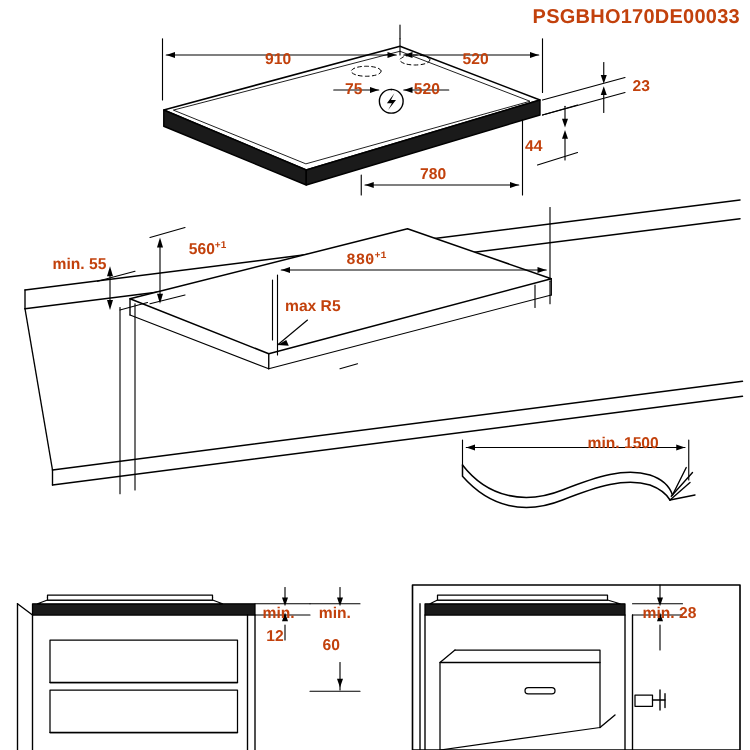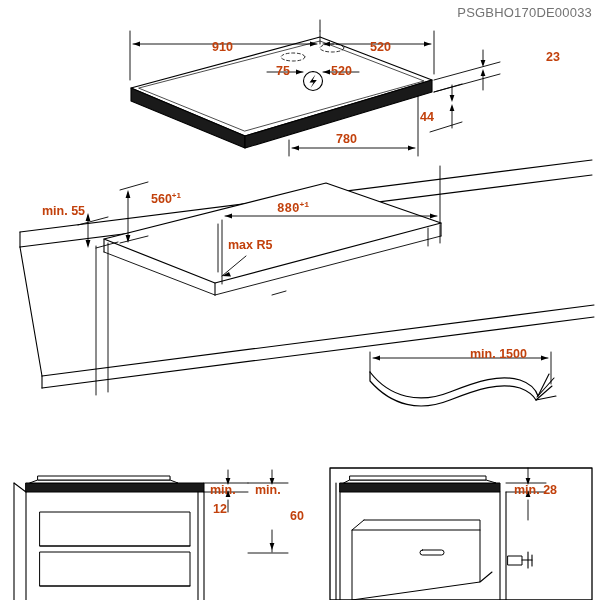--- a/index.html
+++ b/index.html
@@ -17,24 +17,24 @@
   }
   #page svg {
     position: absolute;
     left: 0;
     top: 0;
   }
   .code-label {
     position: absolute;
     right: 8px;
     top: 5px;
-    font-size: 13px;
-    font-weight: normal;
+    font-size: 16px;
+    font-weight: bold;
     letter-spacing: 0.2px;
-    color: #737373;
+    color: #c2410c;
     font-family: "Liberation Sans", sans-serif;
     white-space: nowrap;
   }
   .dim {
     position: absolute;
     font-size: 12.5px;
     font-weight: bold;
     color: #c2410c;
     white-space: nowrap;
     font-family: "Liberation Sans", sans-serif;
@@ -282,31 +282,31 @@
 
     </g>
   </svg>
 
   <div class="code-label">PSGBHO170DE00033</div>
 
   <div class="dim" style="left:212px; top:40px;">910</div>
   <div class="dim" style="left:370px; top:40px;">520</div>
   <div class="dim" style="left:276px; top:64px;">75</div>
   <div class="dim" style="left:331px; top:64px;">520</div>
-  <div class="dim" style="left:506px; top:50px;margin-left:40px;">23</div>
+  <div class="dim" style="left:506px; top:62px;">23</div>
   <div class="dim" style="left:420px; top:110px;">44</div>
   <div class="dim" style="left:336px; top:132px;">780</div>
 
   <div class="dim" style="left:42px; top:204px;">min. 55</div>
   <div class="dim" style="left:151px; top:191px;"><span>560</span><span class="sup">+1</span></div>
   <div class="dim" style="left:277px; top:200px;font-family:Liberation Mono, monospace;"><span>880</span><span class="sup">+1</span></div>
   <div class="dim" style="left:228px; top:238px;">max R5</div>
 
   <div class="dim" style="left:422px; top:347px;padding-left:48px;">min. 1500</div>
 
   <div class="dim" style="left:210px; top:483px;">min.</div>
   <div class="dim" style="left:213px; top:502px;">12</div>
   <div class="dim" style="left:255px; top:483px;">min.</div>
-  <div class="dim" style="left:258px; top:509px;margin-left:32px;">60</div>
+  <div class="dim" style="left:258px; top:509px;">60</div>
 
   <div class="dim" style="left:514px; top:483px;">min. 28</div>
 
 </div>
 
 </body></html>

